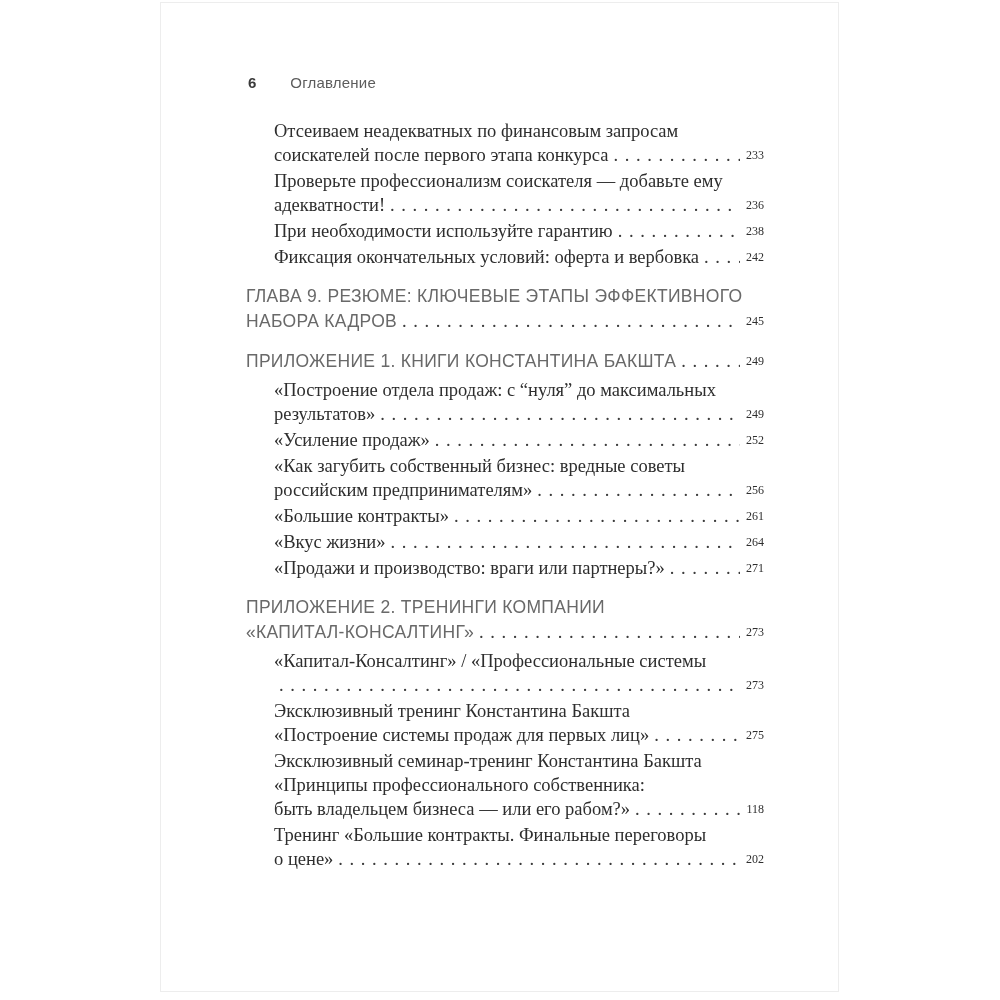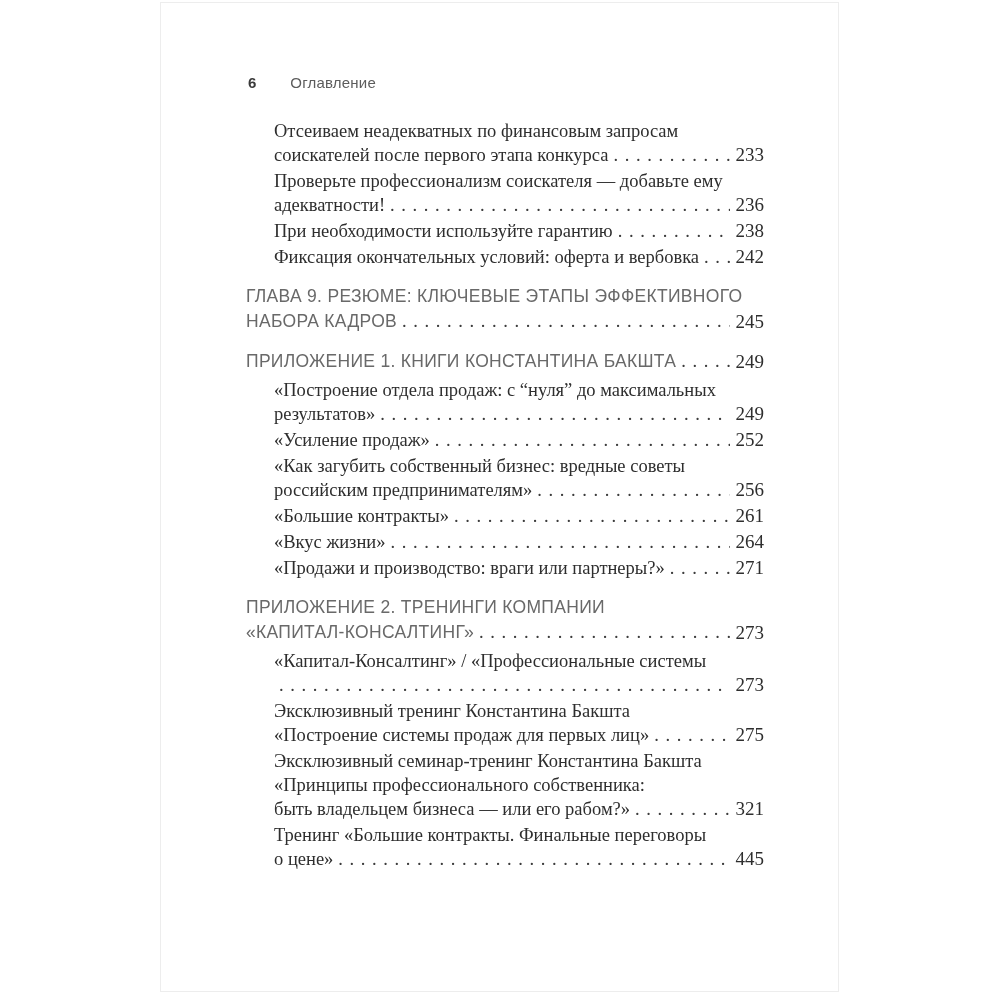--- a/index.html
+++ b/index.html
@@ -76,21 +76,21 @@
     letter-spacing: 1px;
   }
   .dots::after {
     content: ". . . . . . . . . . . . . . . . . . . . . . . . . . . . . . . . . . . . . . . . . . . . . . . . . . . . . . . . . . . .";
   }
 
   .pg {
     flex-shrink: 0;
     margin-left: 6px;
     font-family: "Liberation Serif", serif;
-    font-size: 19px;
+    font-size: 12px;
     color: #2e2e2e;
     letter-spacing: 0;
   }
 </style>
 </head>
 <body>
 
 <div class="sheet">
 
   <div class="running-header">
@@ -210,26 +210,26 @@
           <span class="dots"></span>
           <span class="pg">275</span>
         </div>
       </div>
       <div class="entry sub">
         <div class="line"><span class="txt">Эксклюзивный семинар-тренинг Константина Бакшта</span></div>
         <div class="line"><span class="txt">«Принципы профессионального собственника:</span></div>
         <div class="line last">
           <span class="txt">быть владельцем бизнеса — или его рабом?»</span>
           <span class="dots"></span>
-          <span class="pg">321</span>
+          <span class="pg">118</span>
         </div>
       </div>
       <div class="entry sub">
         <div class="line"><span class="txt">Тренинг «Большие контракты. Финальные переговоры</span></div>
         <div class="line last">
           <span class="txt">о цене»</span>
           <span class="dots"></span>
-          <span class="pg">445</span>
+          <span class="pg">202</span>
         </div>
       </div>
     </div>
 
 </div>
 
 </body></html>

